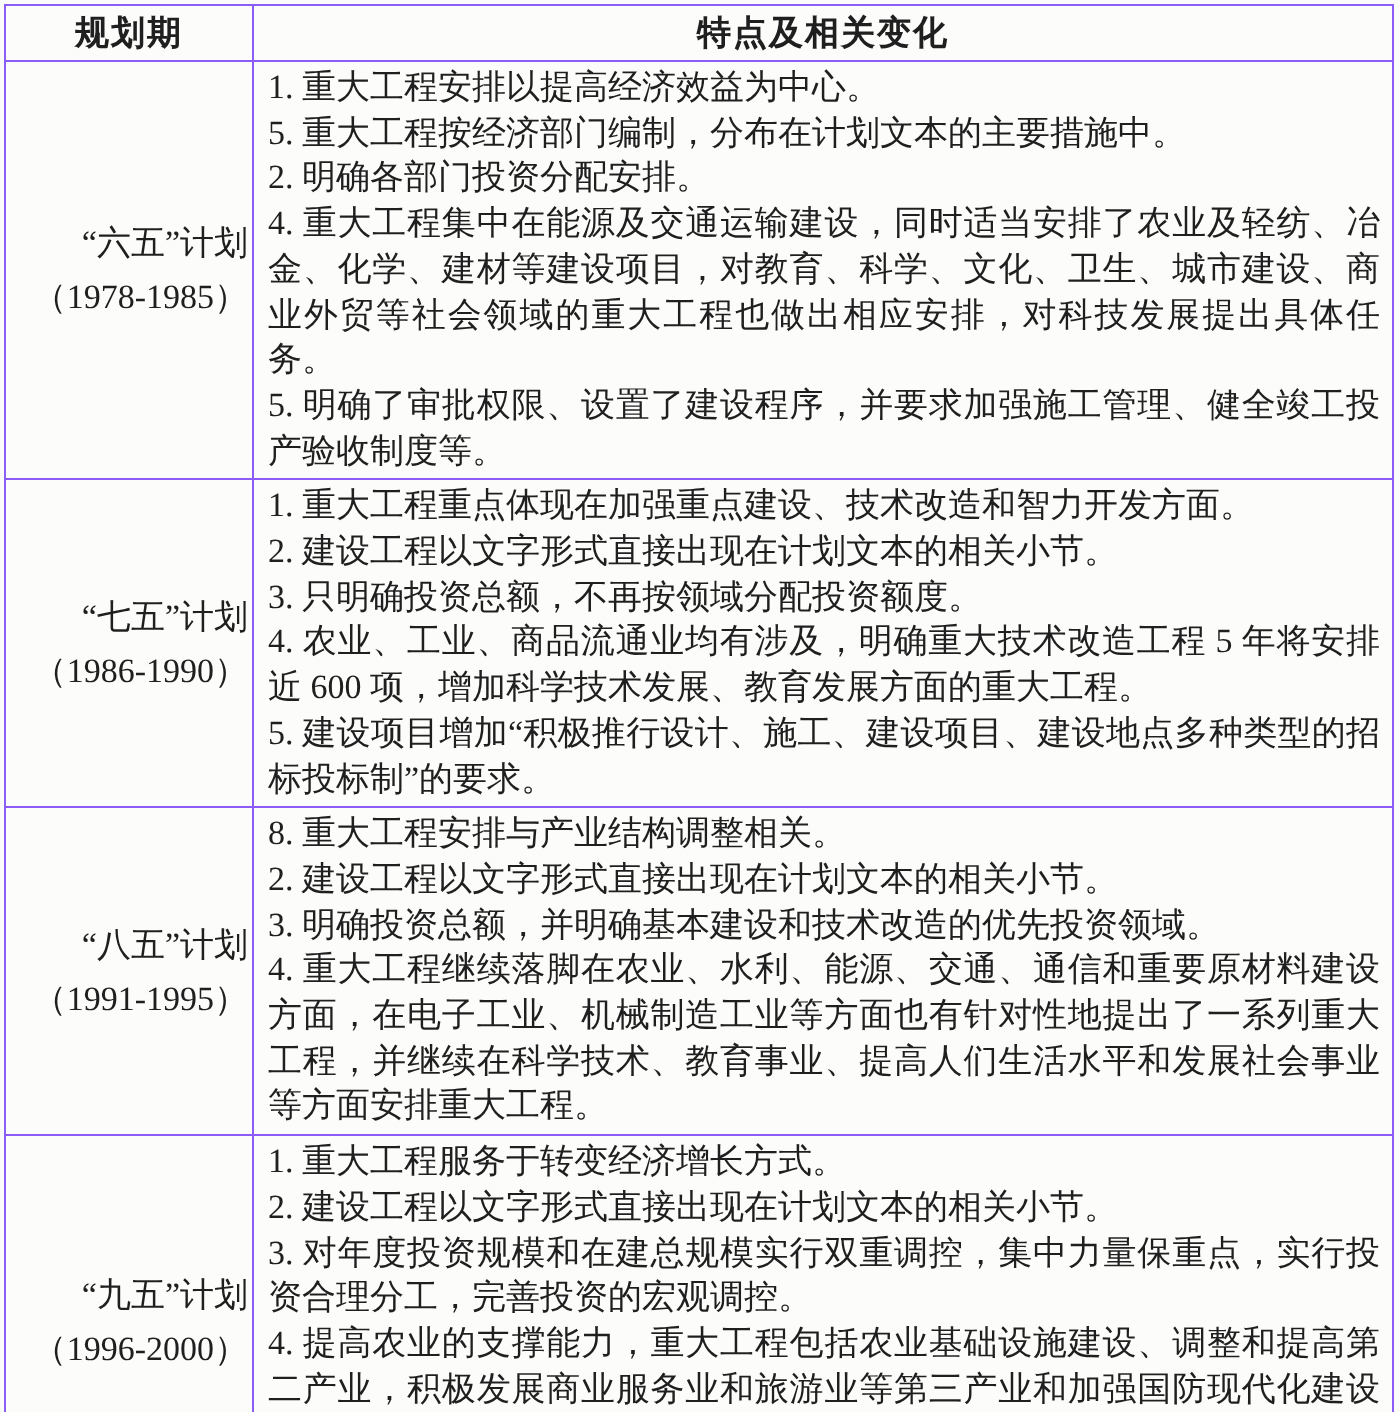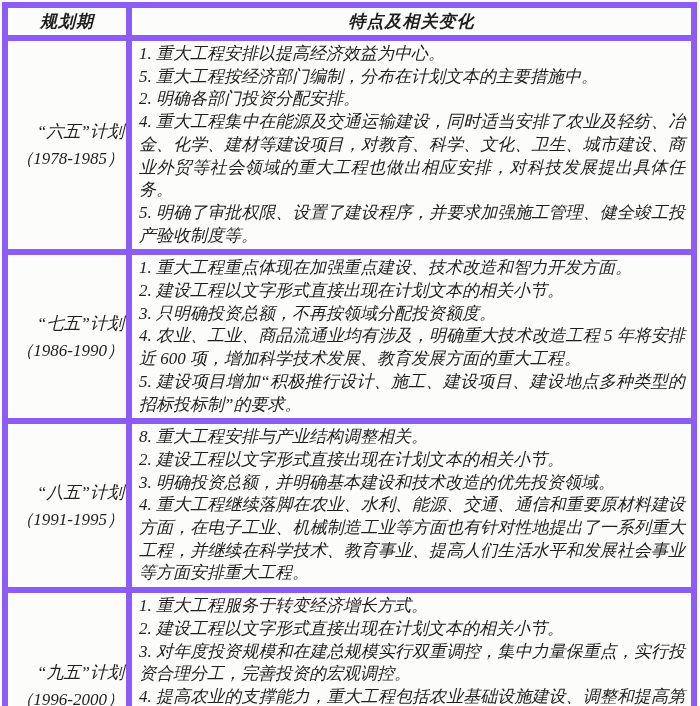--- a/index.html
+++ b/index.html
@@ -22,22 +22,21 @@
     position: absolute;
     top: 2px;
     left: 2px;
     width: 695px;
     border-collapse: collapse;
     table-layout: fixed;
     background: #fcfcfb;
   }
   table.tbl col.c1 { width: 124px; }
   table.tbl th, table.tbl td {
-    border: 6px solid #8b5cf6;
-    font-style: italic;
+    border: 1px solid #8b5cf6;
   }
   tr.hrow th {
     height: 25px;
     font-size: 17px;
     font-weight: bold;
     text-align: center;
     vertical-align: middle;
     padding: 1px 2px;
     letter-spacing: 1px;
   }

